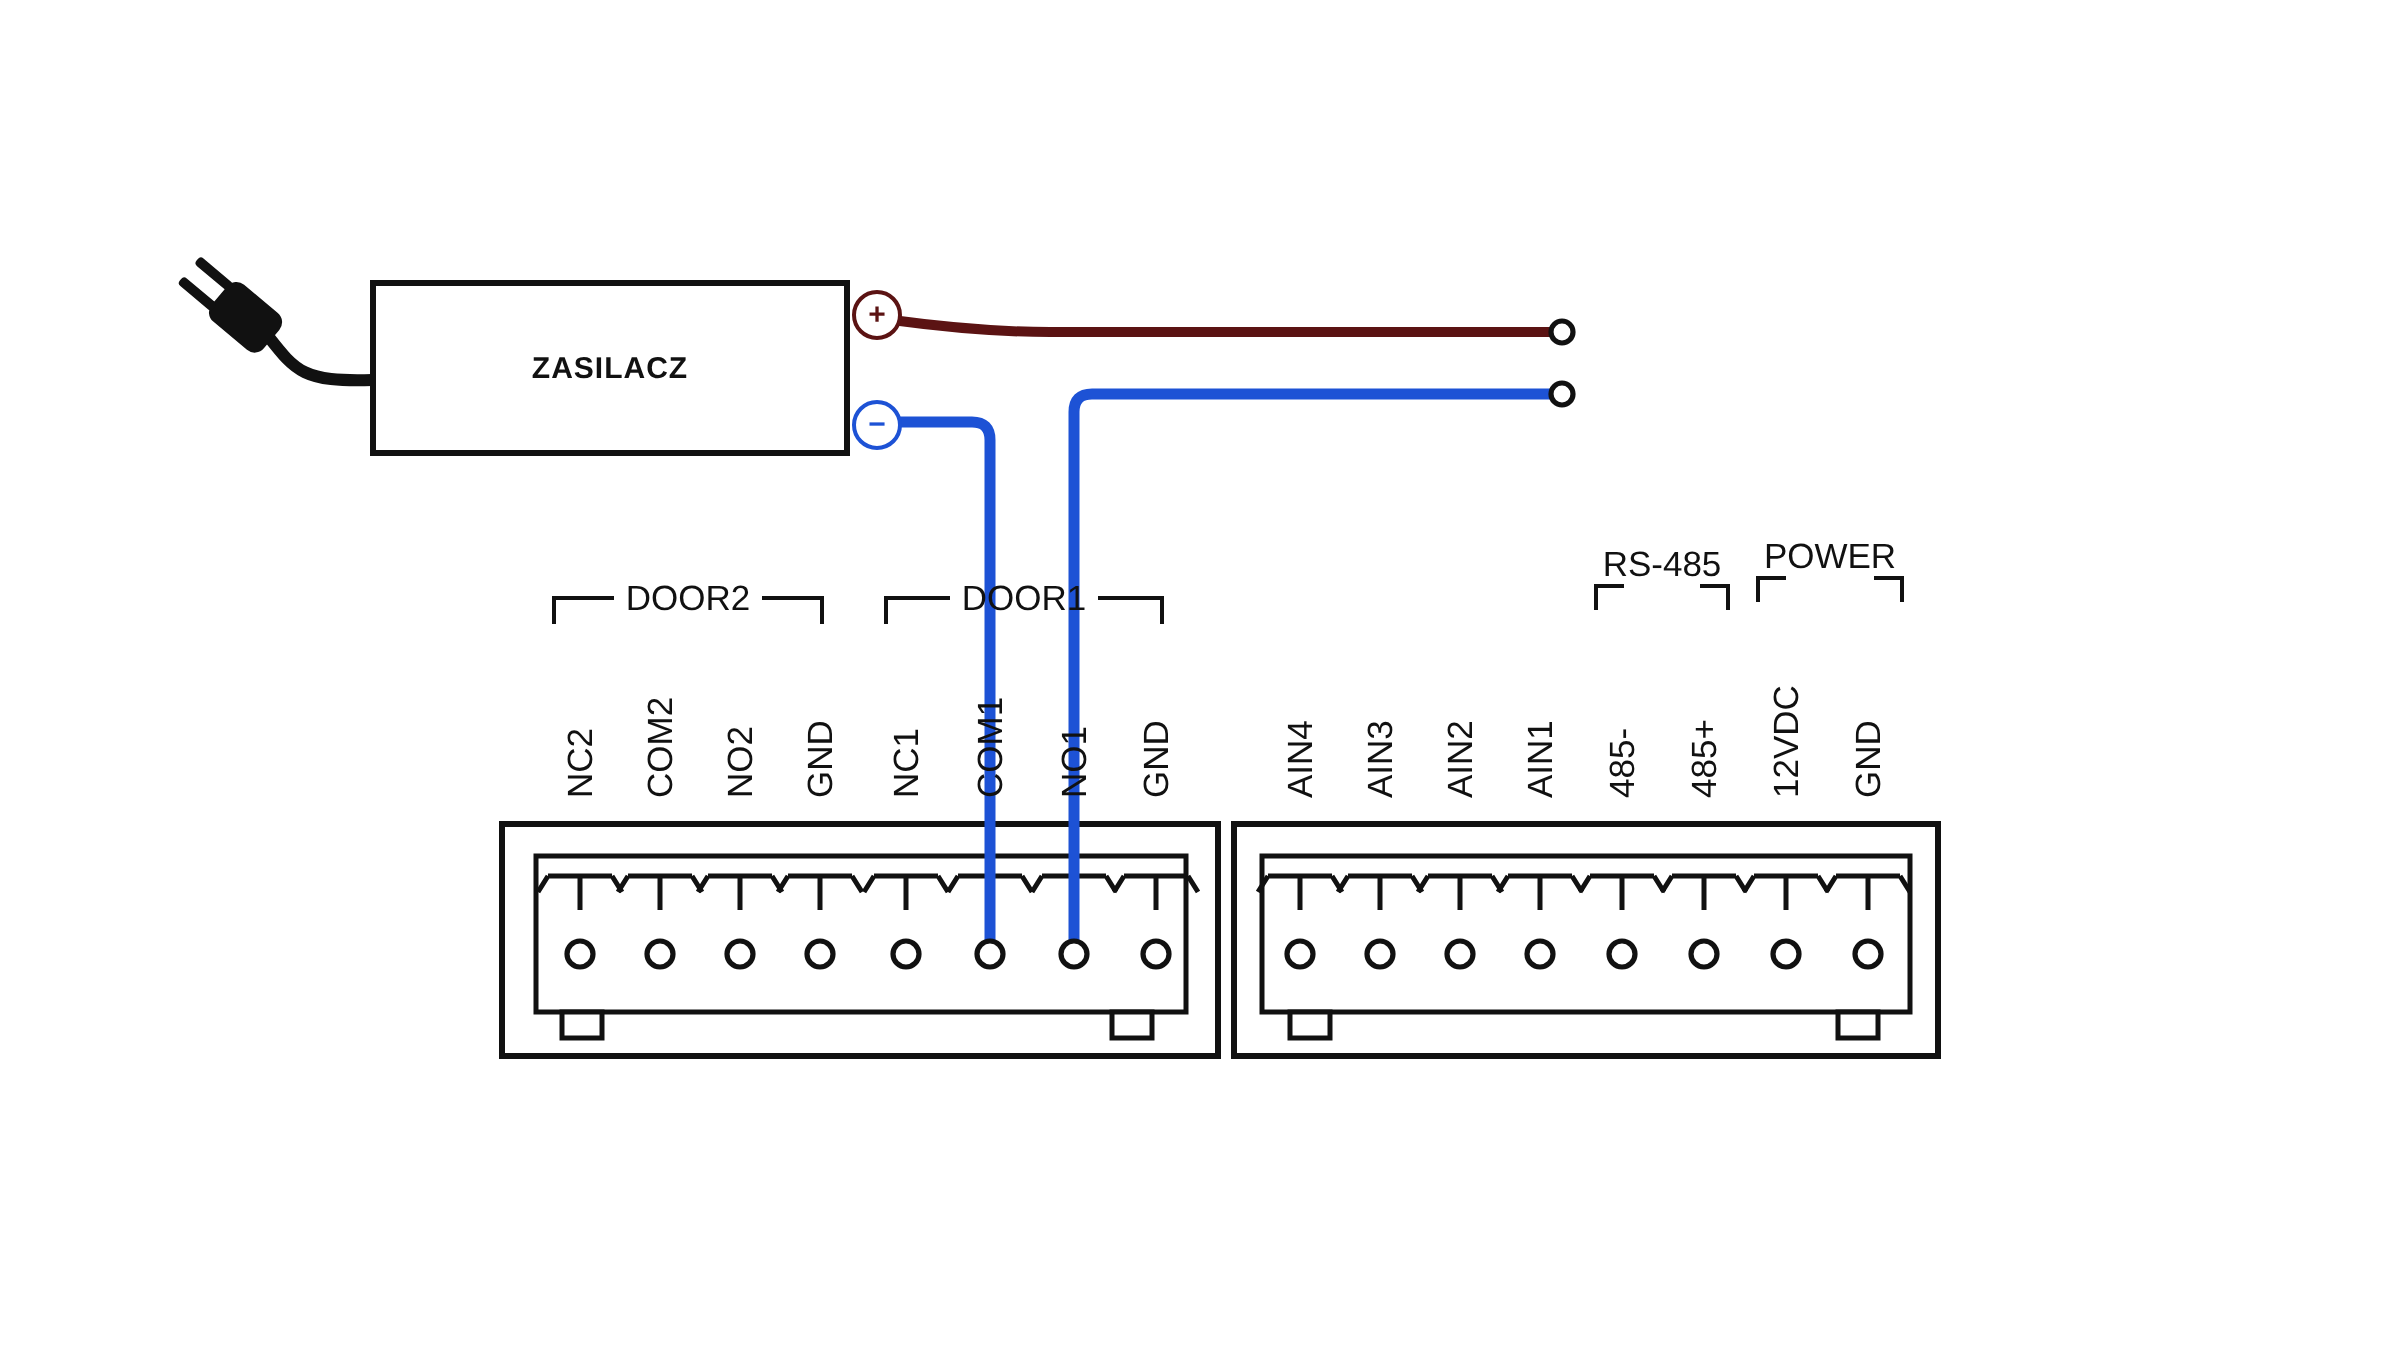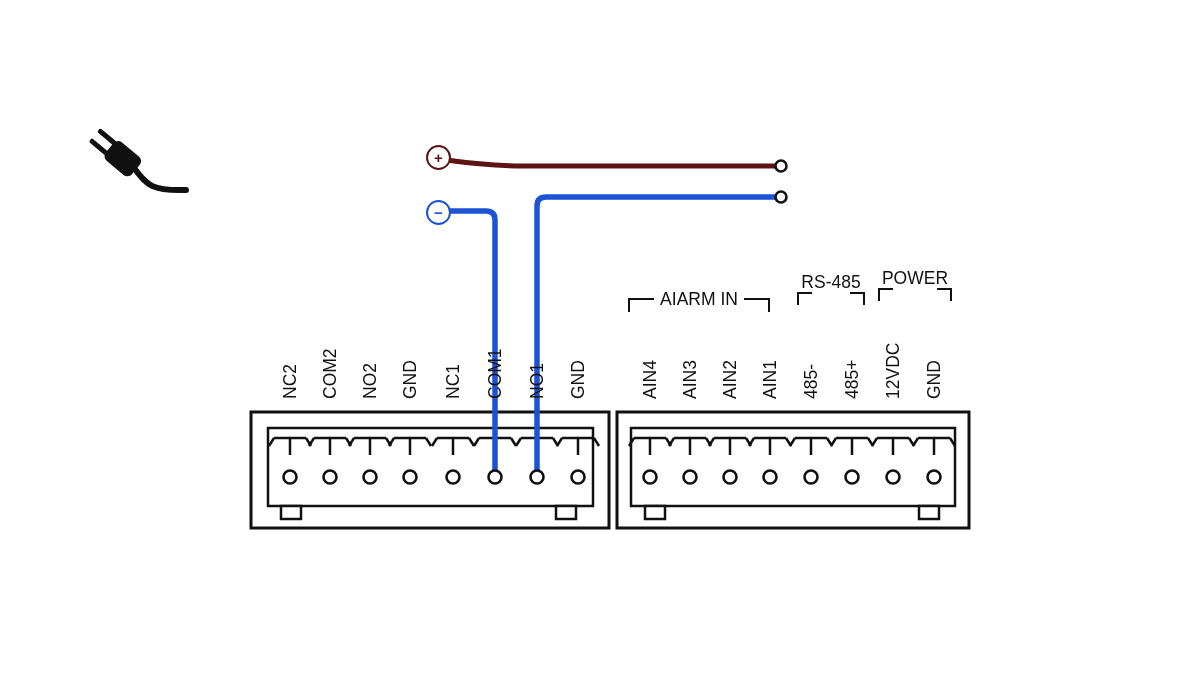--- a/index.html
+++ b/index.html
@@ -124,36 +124,44 @@
       <circle class="term" cx="811" cy="477" r="6.5"></circle>
       <circle class="term" cx="852" cy="477" r="6.5"></circle>
       <circle class="term" cx="893" cy="477" r="6.5"></circle>
       <circle class="term" cx="934" cy="477" r="6.5"></circle>
     </g>
 
     <circle class="term" cx="781" cy="166" r="5.5"></circle>
     <circle class="term" cx="781" cy="197" r="5.5"></circle>
   </svg>
 
+  <div class="device-box" style="left:185px;top:140px;width:234px;height:82px;">
+    <span>ZASILACZ</span>
+  </div>
 
 
   <div class="pole pos">
     <span>+</span>
   </div>
   <div class="pole neg">
     <span>−</span>
   </div>
 
-
-
-  <div class="group" style="left:628px;width:142px;">
+  <div class="group" style="left:276px;width:136px;">
     <span class="br l"></span>
-    <span class="gt">AIARM IN</span>
+    <span class="gt">DOOR2</span>
     <span class="br r"></span>
   </div>
+
+  <div class="group" style="left:442px;width:140px;">
+    <span class="br l"></span>
+    <span class="gt">DOOR1</span>
+    <span class="br r"></span>
+  </div>
+
 
   <div class="group stacked" style="left:797px;width:68px;">
     <span class="gt">RS-485</span>
     <span class="brrow">
       <span class="c l"></span>
       <span class="c r"></span>
     </span>
   </div>
 
   <div class="group stacked" style="left:878px;width:74px;justify-content:flex-end;">

